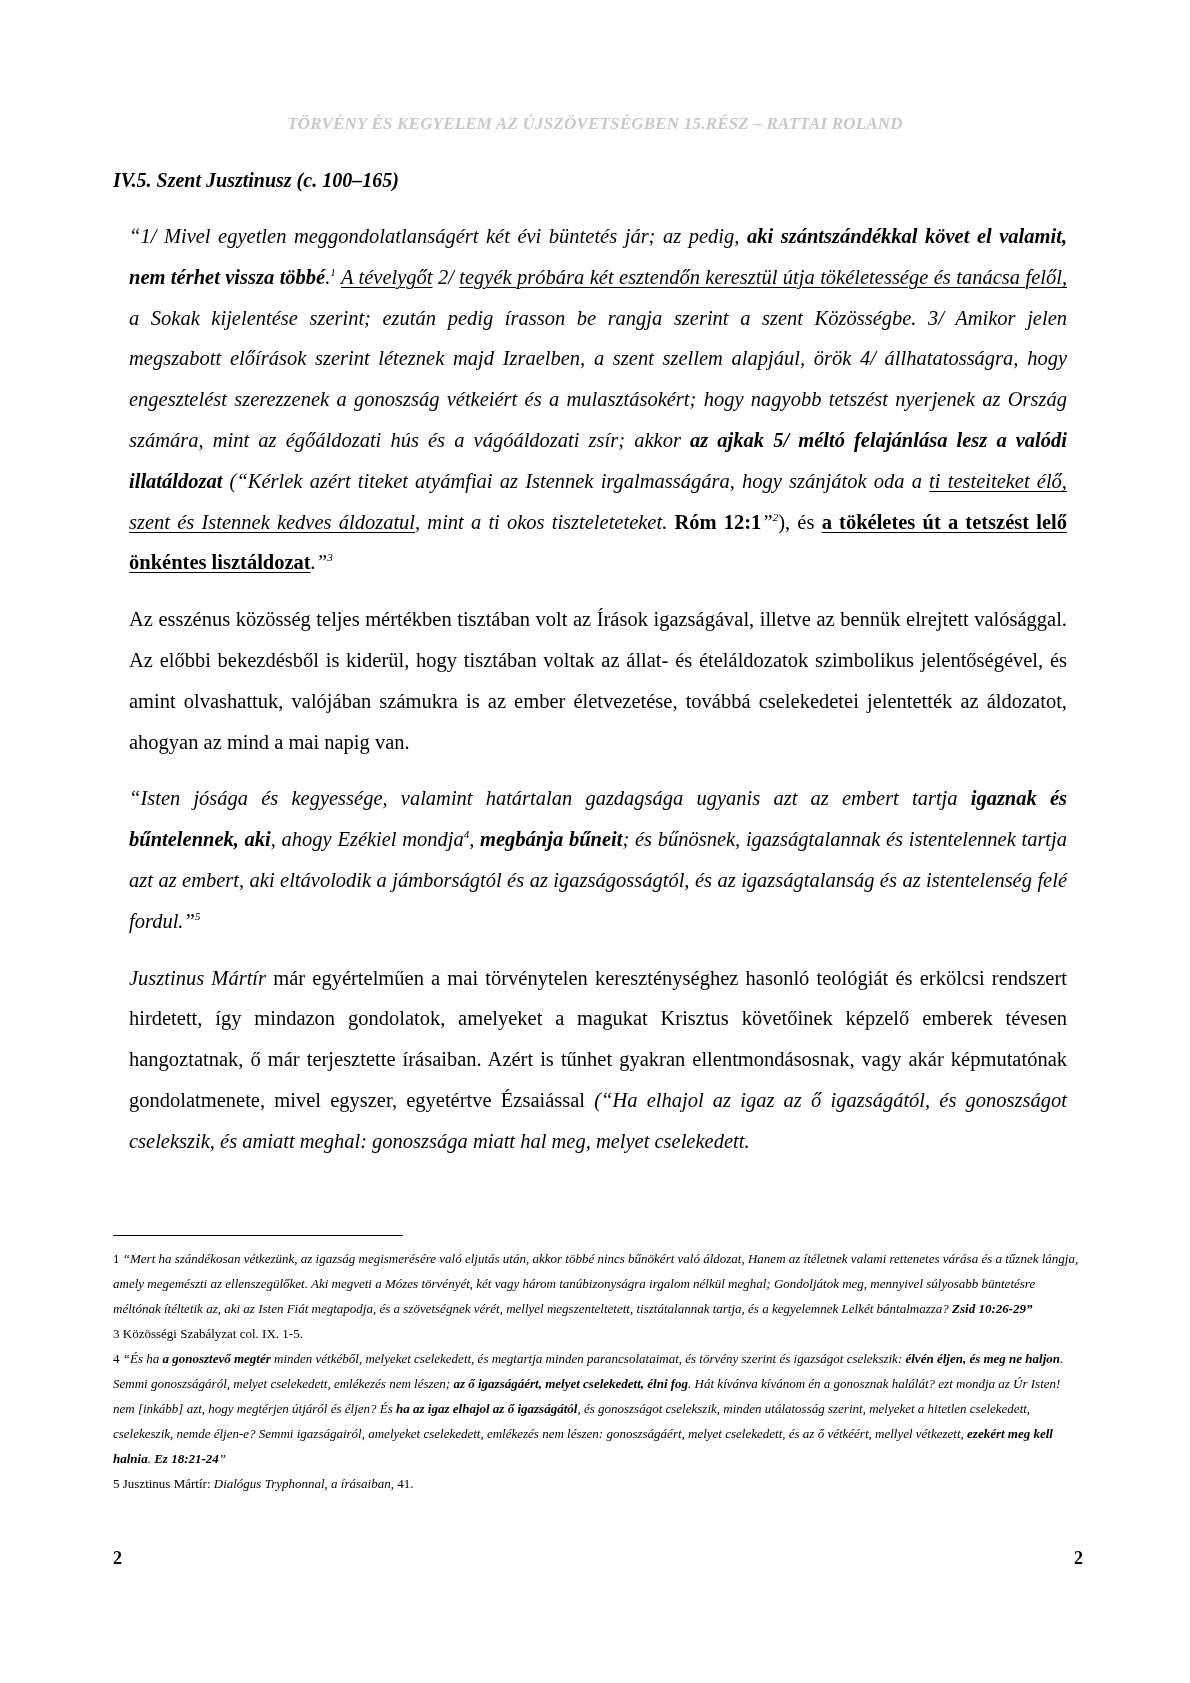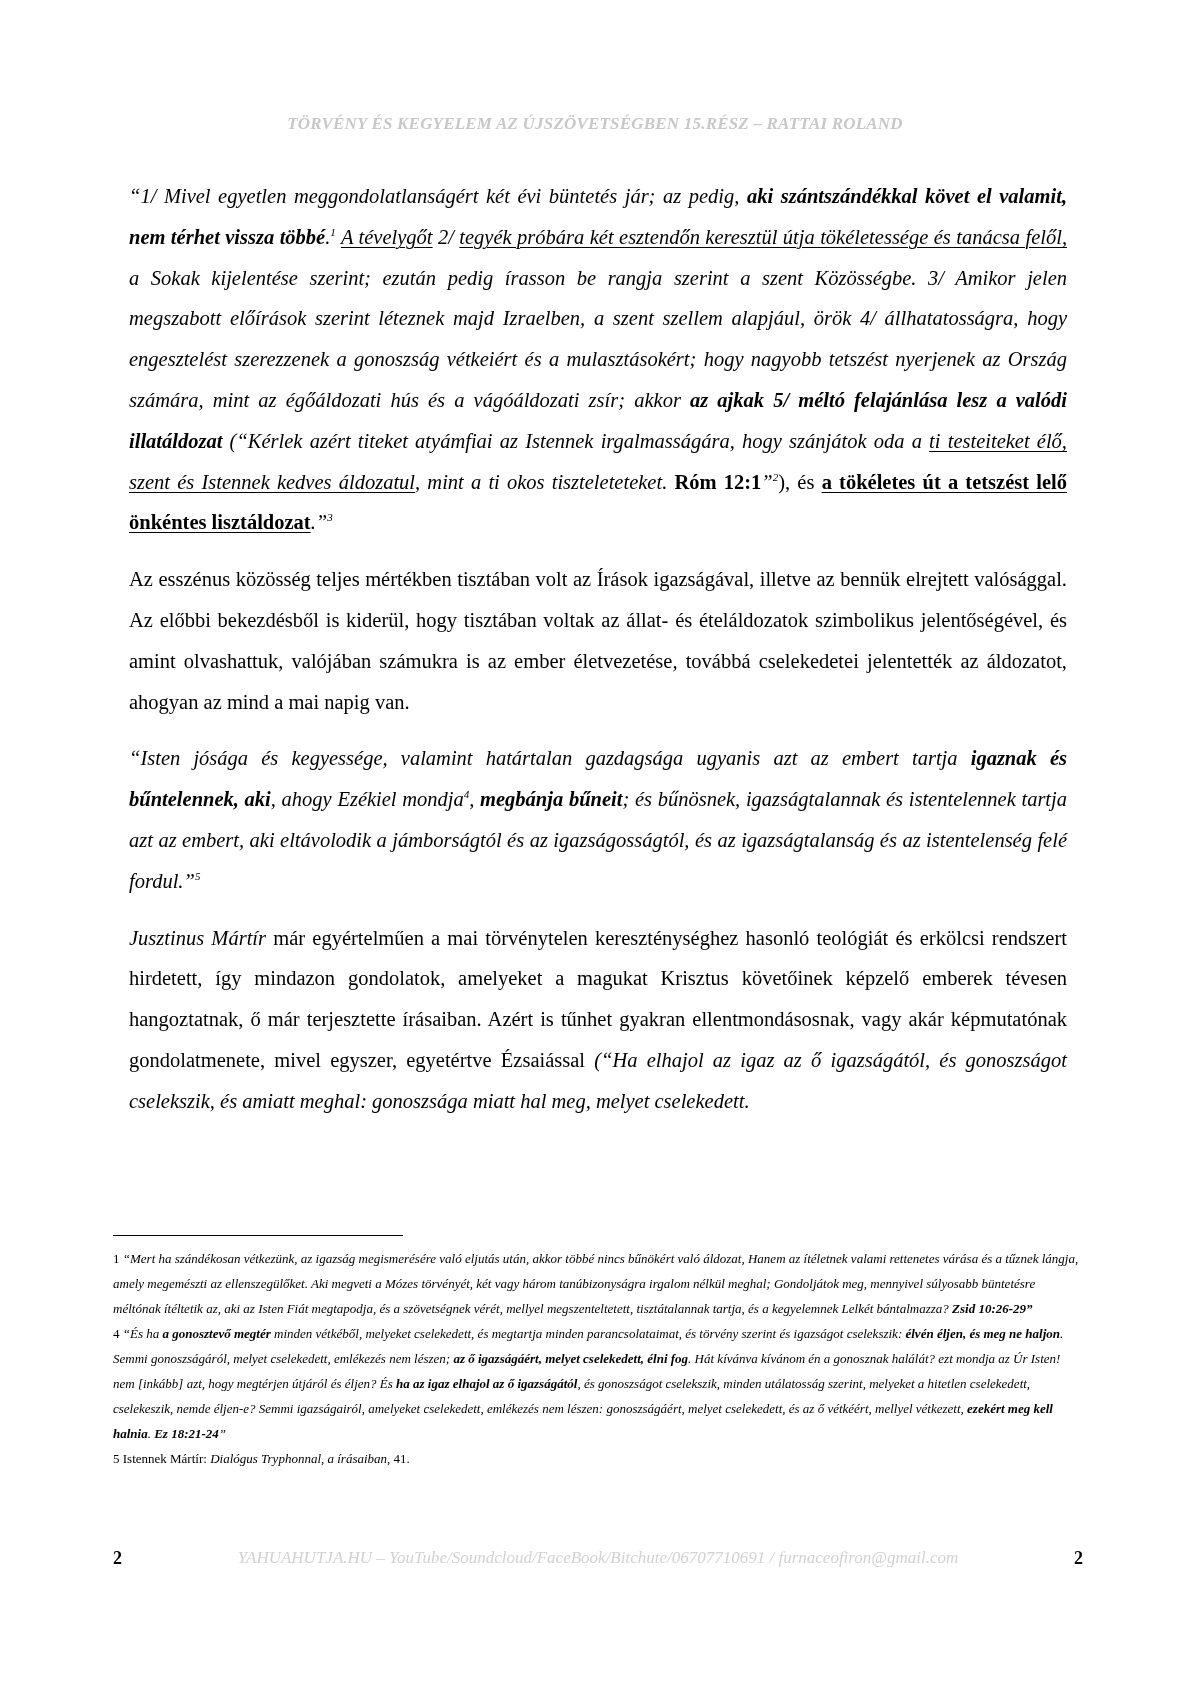--- a/index.html
+++ b/index.html
@@ -26,37 +26,38 @@
          font-style: italic; color: #d2d2d2; font-size: 17px; }
 </style>
 </head>
 <body>
 
 <div class="page">
 
   <div class="running-header">TÖRVÉNY ÉS KEGYELEM AZ ÚJSZÖVETSÉGBEN 15.RÉSZ – RATTAI ROLAND</div>
 
   <div class="content">
+    <h2 class="section-title">IV.5. Szent Jusztinusz (c. 100–165)</h2>
 
     <p class="body it"><span>“1/ Mivel egyetlen meggondolatlanságért két évi büntetés jár; az pedig, </span><b>aki szántszándékkal követ el valamit, nem térhet vissza többé</b><span>.</span><sup>1</sup><span> </span><u>A tévelygőt</u><span> 2/ </span><u>tegyék próbára két esztendőn keresztül útja tökéletessége és tanácsa felől,</u><span> a Sokak kijelentése szerint; ezután pedig írasson be rangja szerint a szent Közösségbe. 3/ Amikor jelen megszabott előírások szerint léteznek majd Izraelben, a szent szellem alapjául, örök 4/ állhatatosságra, hogy engesztelést szerezzenek a gonoszság vétkeiért és a mulasztásokért; hogy nagyobb tetszést nyerjenek az Ország számára, mint az égőáldozati hús és a vágóáldozati zsír; akkor </span><b>az ajkak 5/ méltó felajánlása lesz a valódi illatáldozat</b><span> (“Kérlek azért titeket atyámfiai az Istennek irgalmasságára, hogy szánjátok oda a </span><u>ti testeiteket élő, szent és Istennek kedves áldozatul</u><span>, mint a ti okos tiszteleteteket. </span><b style="font-style:normal">Róm 12:1</b><span>”</span><sup>2</sup><span style="font-style:normal">), és </span><b style="font-style:normal"><u>a tökéletes út a tetszést lelő önkéntes lisztáldozat</u></b><span>.”</span><sup>3</sup></p>
 
     <p class="body">Az esszénus közösség teljes mértékben tisztában volt az Írások igazságával, illetve az bennük elrejtett valósággal. Az előbbi bekezdésből is kiderül, hogy tisztában voltak az állat- és ételáldozatok szimbolikus jelentőségével, és amint olvashattuk, valójában számukra is az ember életvezetése, továbbá cselekedetei jelentették az áldozatot, ahogyan az mind a mai napig van.</p>
 
     <p class="body it"><span>“Isten jósága és kegyessége, valamint határtalan gazdagsága ugyanis azt az embert tartja </span><b>igaznak és bűntelennek, aki</b><span>, ahogy Ezékiel mondja</span><sup>4</sup><span>, </span><b>megbánja bűneit</b><span>; és bűnösnek, igazságtalannak és istentelennek tartja azt az embert, aki eltávolodik a jámborságtól és az igazságosságtól, és az igazságtalanság és az istentelenség felé fordul.”</span><sup>5</sup></p>
 
     <p class="body"><span class="it">Jusztinus Mártír</span><span> már egyértelműen a mai törvénytelen kereszténységhez hasonló teológiát és erkölcsi rendszert hirdetett, így mindazon gondolatok, amelyeket a magukat Krisztus követőinek képzelő emberek tévesen hangoztatnak, ő már terjesztette írásaiban. Azért is tűnhet gyakran ellentmondásosnak, vagy akár képmutatónak gondolatmenete, mivel egyszer, egyetértve Ézsaiással </span><span class="it">(“Ha elhajol az igaz az ő igazságától, és gonoszságot cselekszik, és amiatt meghal: gonoszsága miatt hal meg, melyet cselekedett.</span></p>
   </div>
 
   <div class="fn-sep"></div>
 
   <div class="footnotes">
     <p><span>1</span> <span class="it">“Mert ha szándékosan vétkezünk, az igazság megismerésére való eljutás után, akkor többé nincs bűnökért való áldozat, Hanem az ítéletnek valami rettenetes várása és a tűznek lángja, amely megemészti az ellenszegülőket. Aki megveti a Mózes törvényét, két vagy három tanúbizonyságra irgalom nélkül meghal; Gondoljátok meg, mennyivel súlyosabb büntetésre méltónak ítéltetik az, aki az Isten Fiát megtapodja, és a szövetségnek vérét, mellyel megszenteltetett, tisztátalannak tartja, és a kegyelemnek Lelkét bántalmazza? </span><b class="it">Zsid 10:26-29”</b></p>
+    <p><span>3</span> <span>Közösségi Szabályzat col. IX. 1-5.</span></p>
     <p><span>4</span> <span class="it">“És ha </span><b class="it">a gonosztevő megtér</b><span class="it"> minden vétkéből, melyeket cselekedett, és megtartja minden parancsolataimat, és törvény szerint és igazságot cselekszik: </span><b class="it">élvén éljen, és meg ne haljon</b><span class="it">. Semmi gonoszságáról, melyet cselekedett, emlékezés nem lészen; </span><b class="it">az ő igazságáért, melyet cselekedett, élni fog</b><span class="it">. Hát kívánva kívánom én a gonosznak halálát? ezt mondja az Úr Isten! nem [inkább] azt, hogy megtérjen útjáról és éljen? És </span><b class="it">ha az igaz elhajol az ő igazságától</b><span class="it">, és gonoszságot cselekszik, minden utálatosság szerint, melyeket a hitetlen cselekedett, cselekeszik, nemde éljen-e? Semmi igazságairól, amelyeket cselekedett, emlékezés nem lészen: gonoszságáért, melyet cselekedett, és az ő vétkéért, mellyel vétkezett, </span><b class="it">ezekért meg kell halnia</b><span class="it">. </span><b class="it">Ez 18:21-24</b><span class="it">”</span></p>
-    <p><span>5</span> <span>Istennek Mártír: </span><span class="it">Dialógus Tryphonnal, a írásaiban</span><span>, 41.</span></p>
+    <p><span>5</span> <span>Jusztinus Mártír: </span><span class="it">Dialógus Tryphonnal, a írásaiban</span><span>, 41.</span></p>
   </div>
 
   <div class="footer">
     <span class="pnum left">2</span>
-    <span class="footer-text">YAHUAHUTJA.HU – YouTube/Soundcloud/FaceBook/Bitchute/06707710691 / furnaceofiron@gmail.com</span>
     <span class="pnum right">2</span>
   </div>
 
 </div>
 
 </body></html>

